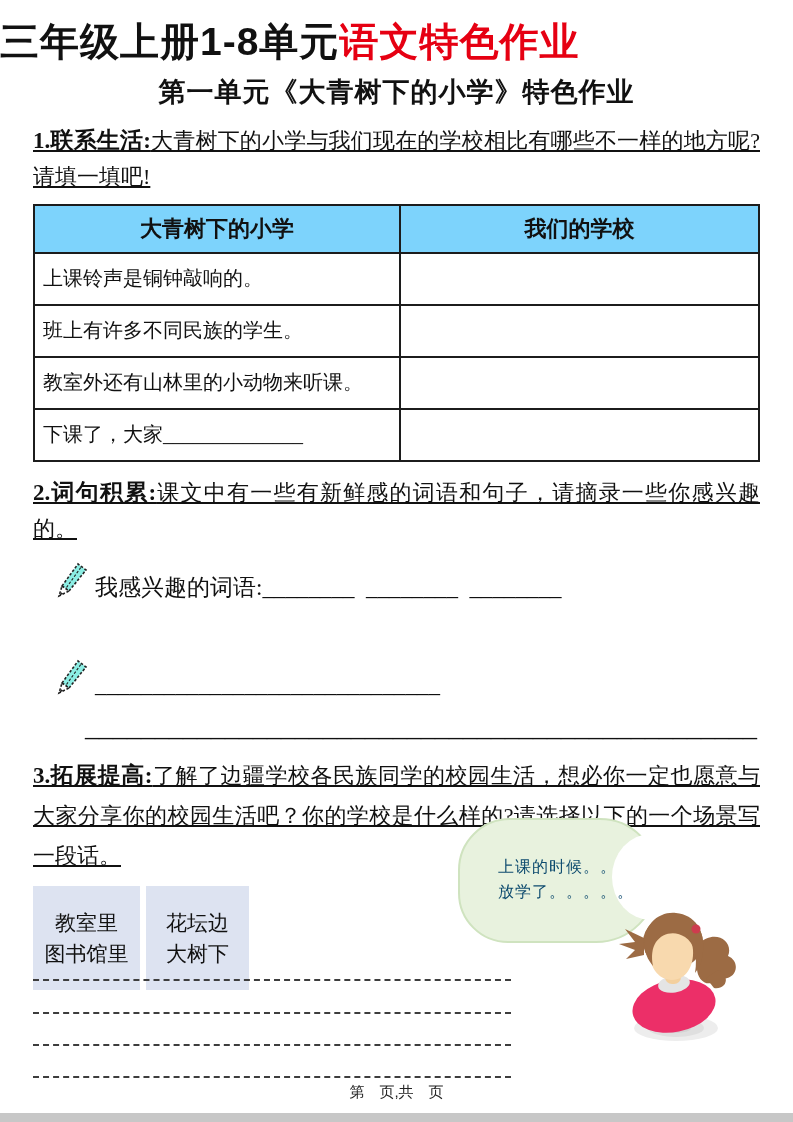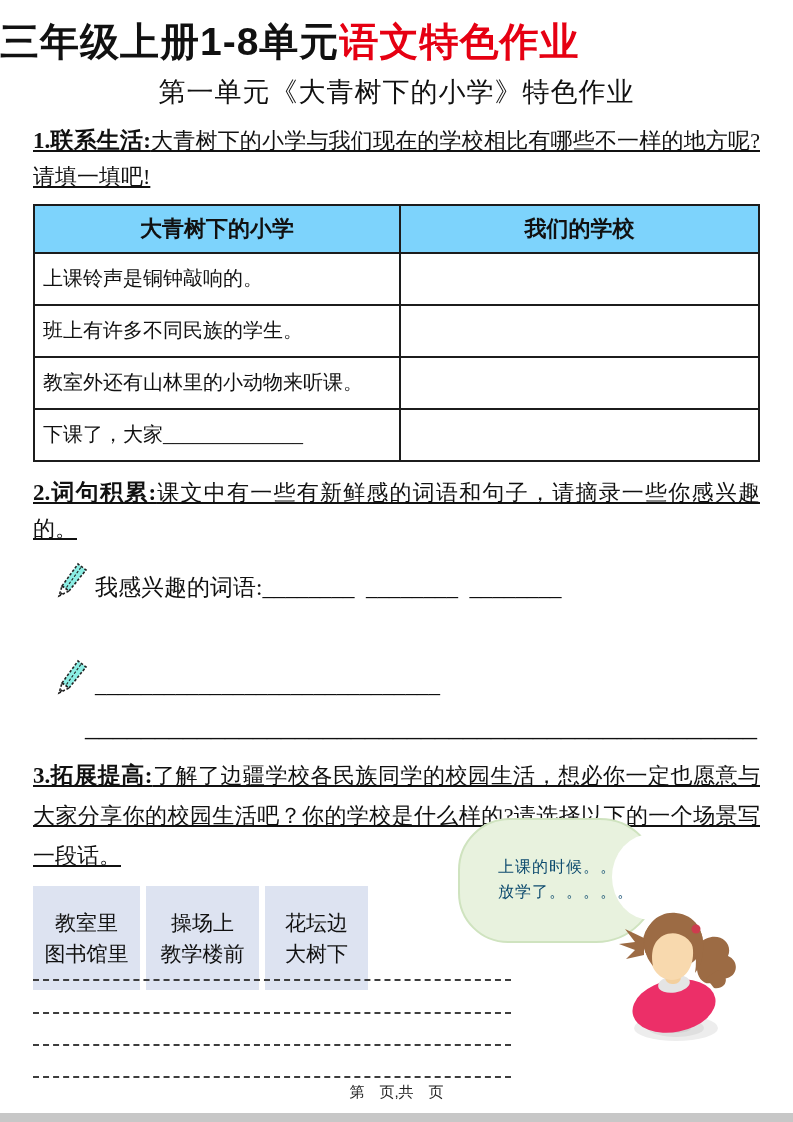--- a/index.html
+++ b/index.html
@@ -9,21 +9,21 @@
     overflow:hidden; font-family:"Liberation Serif","DejaVu Serif",serif; color:#111;
   }
   .page-edge { position:absolute; left:0; bottom:0; width:100%; height:9px; background:#c7c7c7; }
 
   .main-title {
     padding-top:20px; text-align:left; font-size:39px; font-weight:bold;
     font-family:"Liberation Sans","DejaVu Sans",sans-serif; letter-spacing:1px; line-height:1.15;
   }
   .main-title .red { color:#e60012; }
   .sub-title {
-    margin-top:9px; text-align:center; font-size:27px; font-weight:normal; letter-spacing:1px;
+    margin-top:9px; text-align:center; font-size:27px; font-weight:bold; letter-spacing:1px;
   }
 
   .para { margin:13px 33px 0 33px; font-size:22px; line-height:36px; text-align:justify;text-decoration:underline; }
   .para b { font-size:23px; }
   .para3 { line-height:40px; }
 
   table.compare {
     margin:9px 33px 0 33px; width:727px; border-collapse:collapse;
     border:2px solid #1c1c1c; table-layout:fixed;
   }
@@ -156,24 +156,20 @@
   <div class="cont-line">________________________________________________</div>
 
   <div class="para para3">
     <b>3.拓展提高:</b><span>了解了边疆学校各民族同学的校园生活，想必你一定也愿意与大家分享你的校园生活吧？你的学校是什么样的?请选择以下的一个场景写一段话。</span>
   </div>
 
   <div class="scenes">
     <div class="scene-box b1">
       <span>教室里</span>
       <span>图书馆里</span>
-    </div>
-    <div class="scene-box b2">
-      <span>操场上</span>
-      <span>教学楼前</span>
     </div>
     <div class="scene-box b3">
       <span>花坛边</span>
       <span>大树下</span>
     </div>
   </div>
 
   <div class="bubble">
     <span class="notch"></span>
     <div class="bubble-text">

